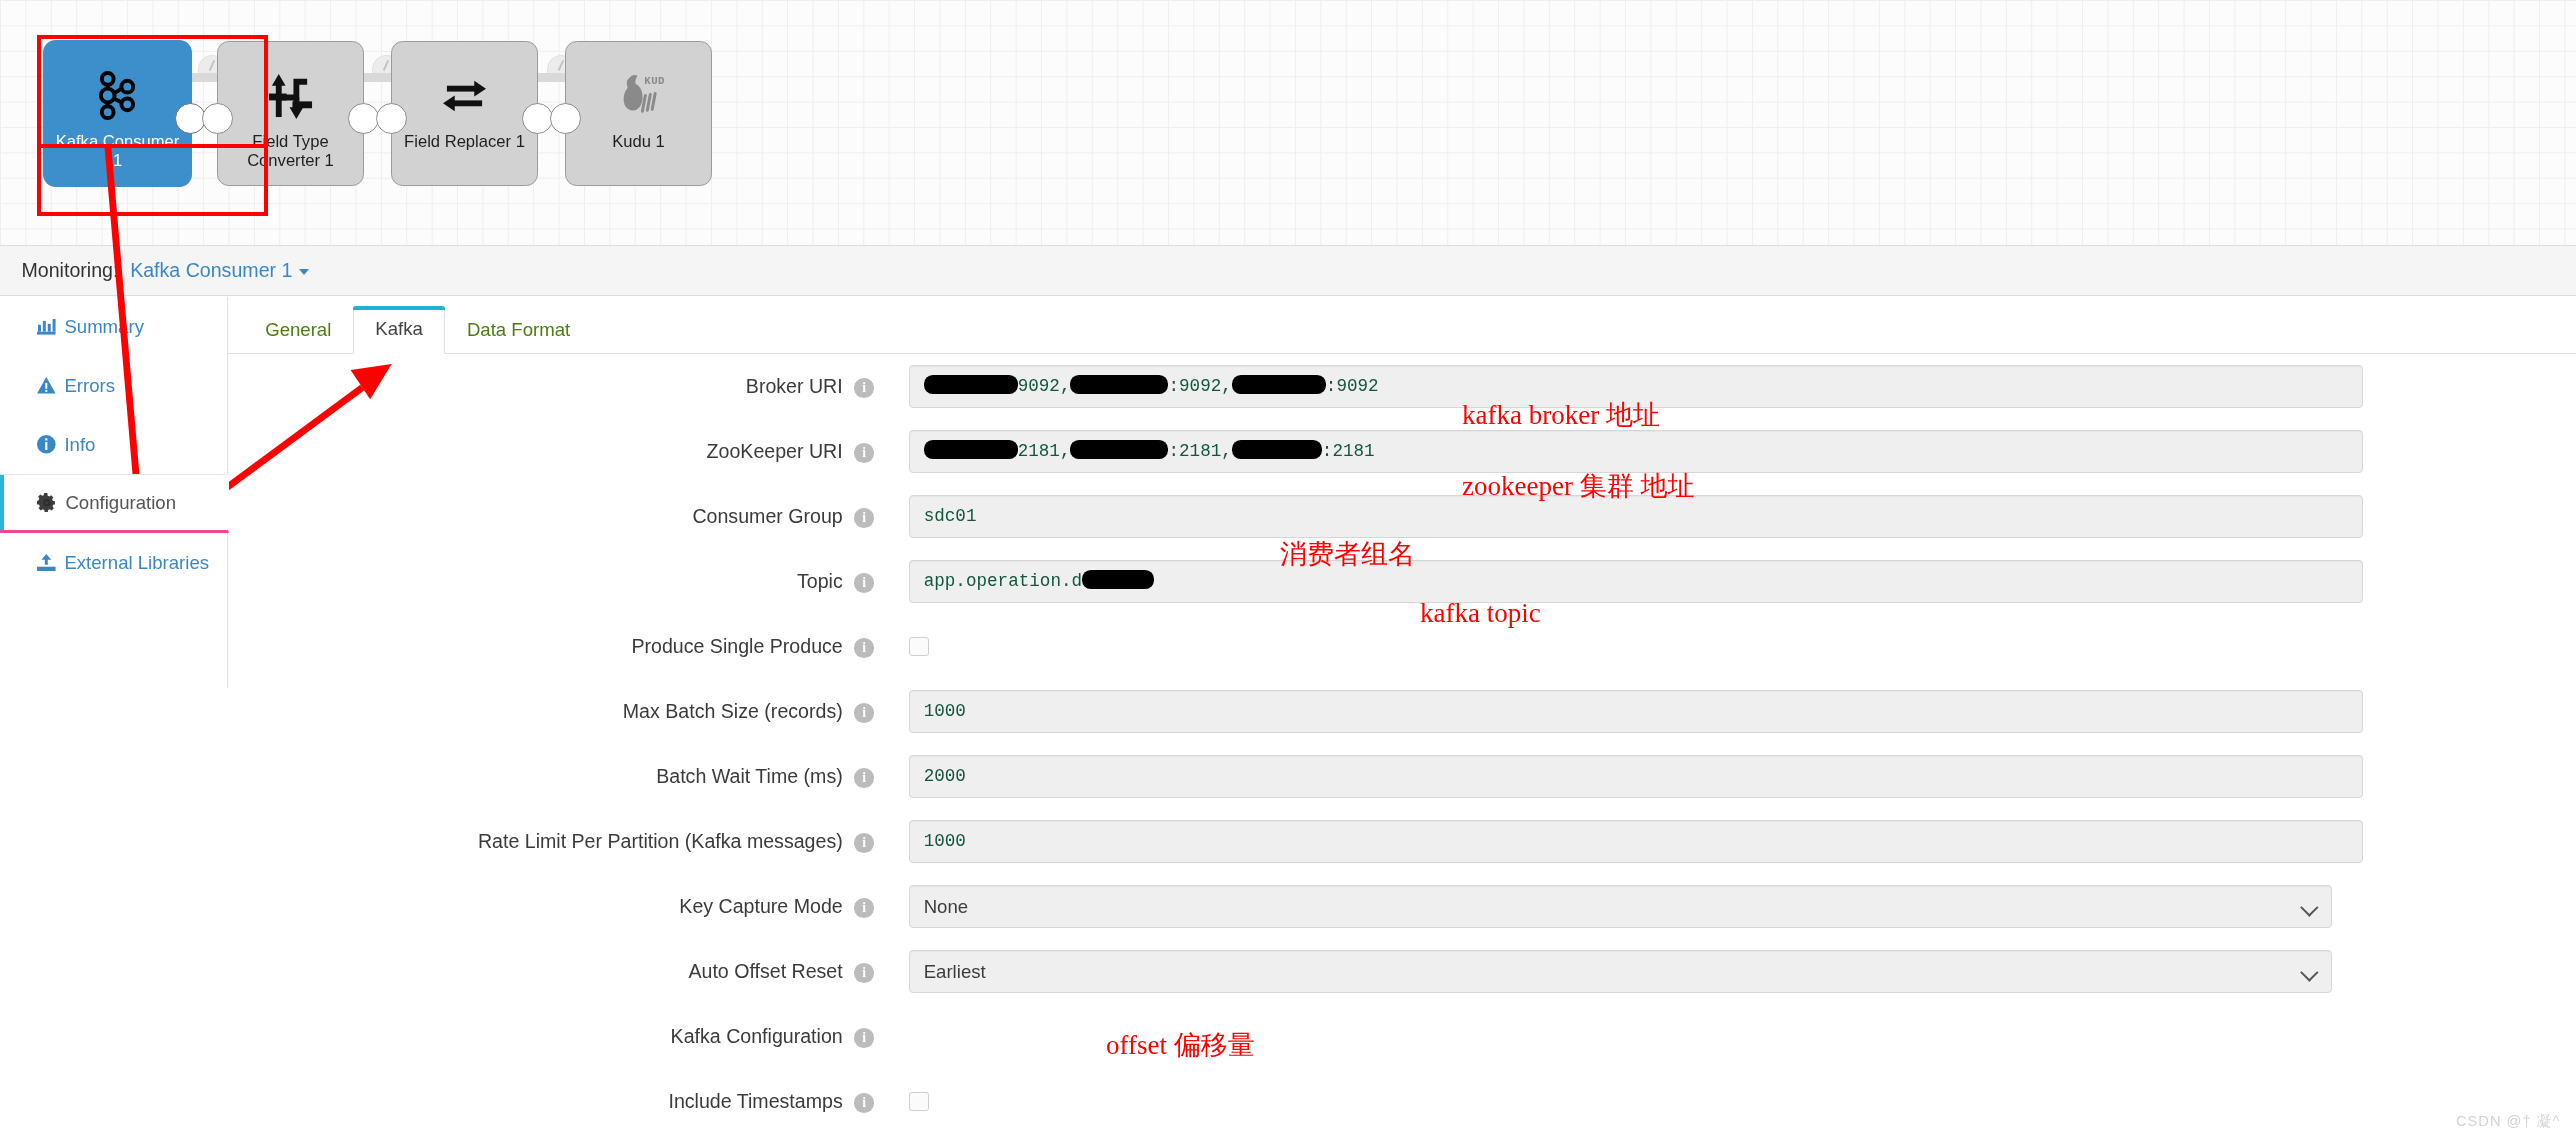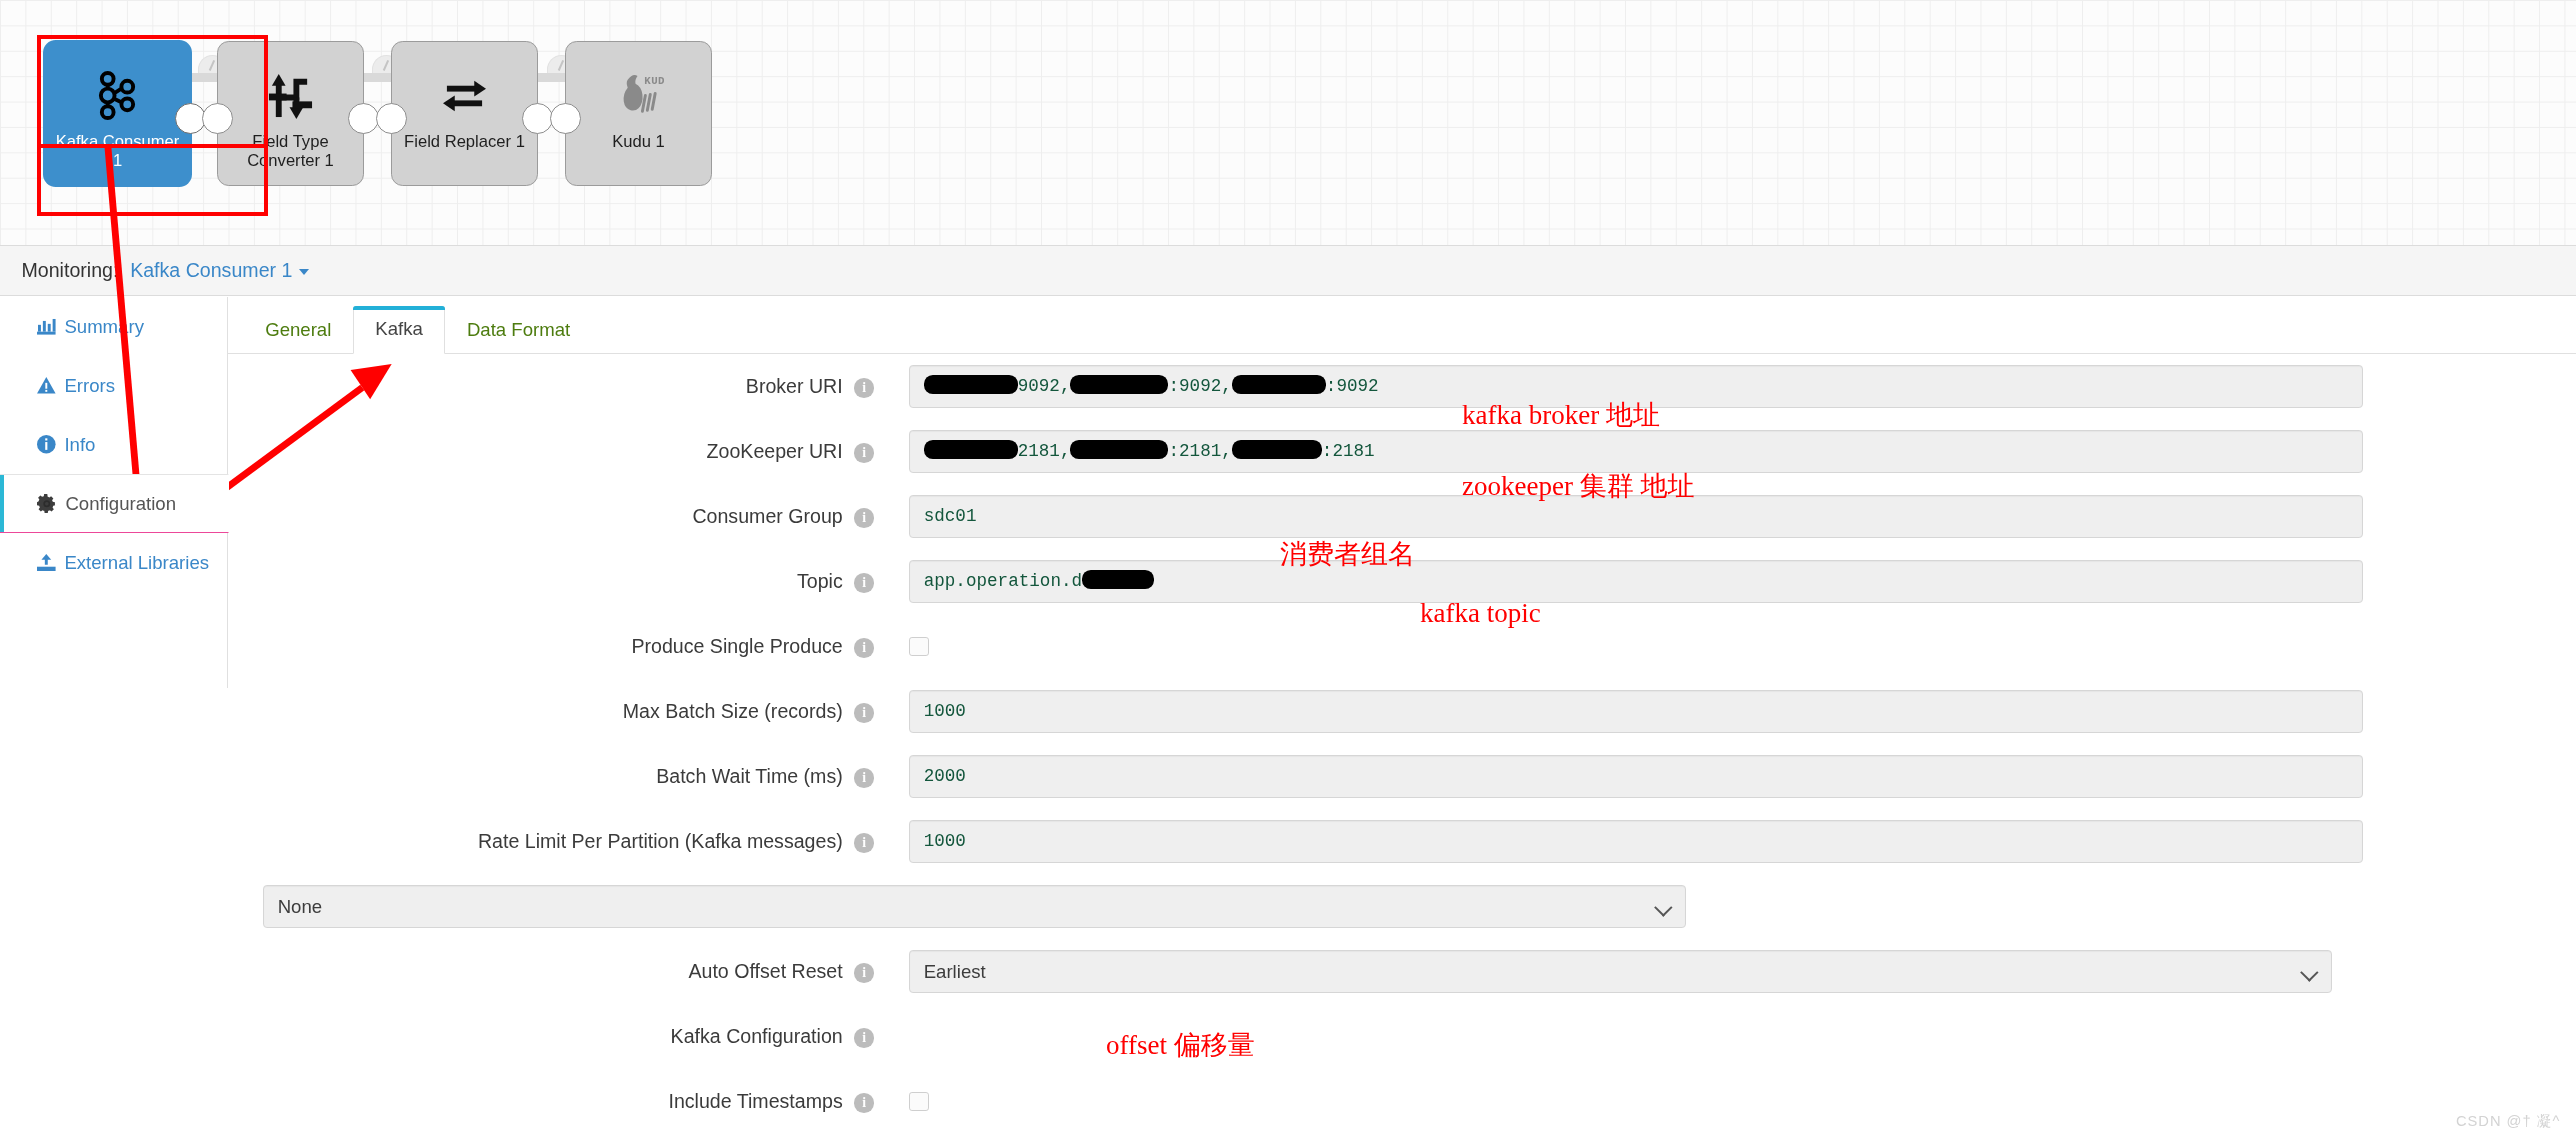--- a/index.html
+++ b/index.html
@@ -92,21 +92,21 @@
   .sidebar {
     position:absolute; left:0; top:297px; width:228px; height:391px;
     background:#ffffff; border-right:1px solid #e0e0e0;
   }
   .side-item {
     position:relative; height:59px; display:flex; align-items:center;
     padding-left:37px; font-size:18.6px; color:#3a87c8; cursor:pointer;
   }
   .side-item .si-ico { margin-right:8.8px; display:inline-flex; align-items:center; }
   .side-item.active {
-    background:#ffffff; border-top:1px solid #e4e4e4; border-bottom:1px solid #ec4899;
+    background:#ffffff; border-top:1px solid #e4e4e4; border-bottom:3px solid #ec4899;
     border-right:1px solid #ffffff; color:#555555;
     width:229px; z-index:3;
   }
   .side-item.active::before {
     content:""; position:absolute; left:0; top:0; bottom:0; width:3.9px; background:#2bb8d6;
   }
 
   
   .tabs {
     position:absolute; left:228px; top:297px; width:2348px; height:57px;
@@ -434,20 +434,23 @@
     <div class="frow">
       <div class="flabel">
         <span>Rate Limit Per Partition (Kafka messages)</span><span class="info-ico">i</span>
       </div>
       <div class="fctl">
         <div class="txt">1000</div>
       </div>
     </div>
 
     <div class="frow">
+      <div class="flabel">
+        <span>Key Capture Mode</span><span class="info-ico">i</span>
+      </div>
       <div class="fctl">
         <div class="sel">
           <span>None</span>
           <span class="chev"></span>
         </div>
       </div>
     </div>
 
     <div class="frow">
       <div class="flabel">

